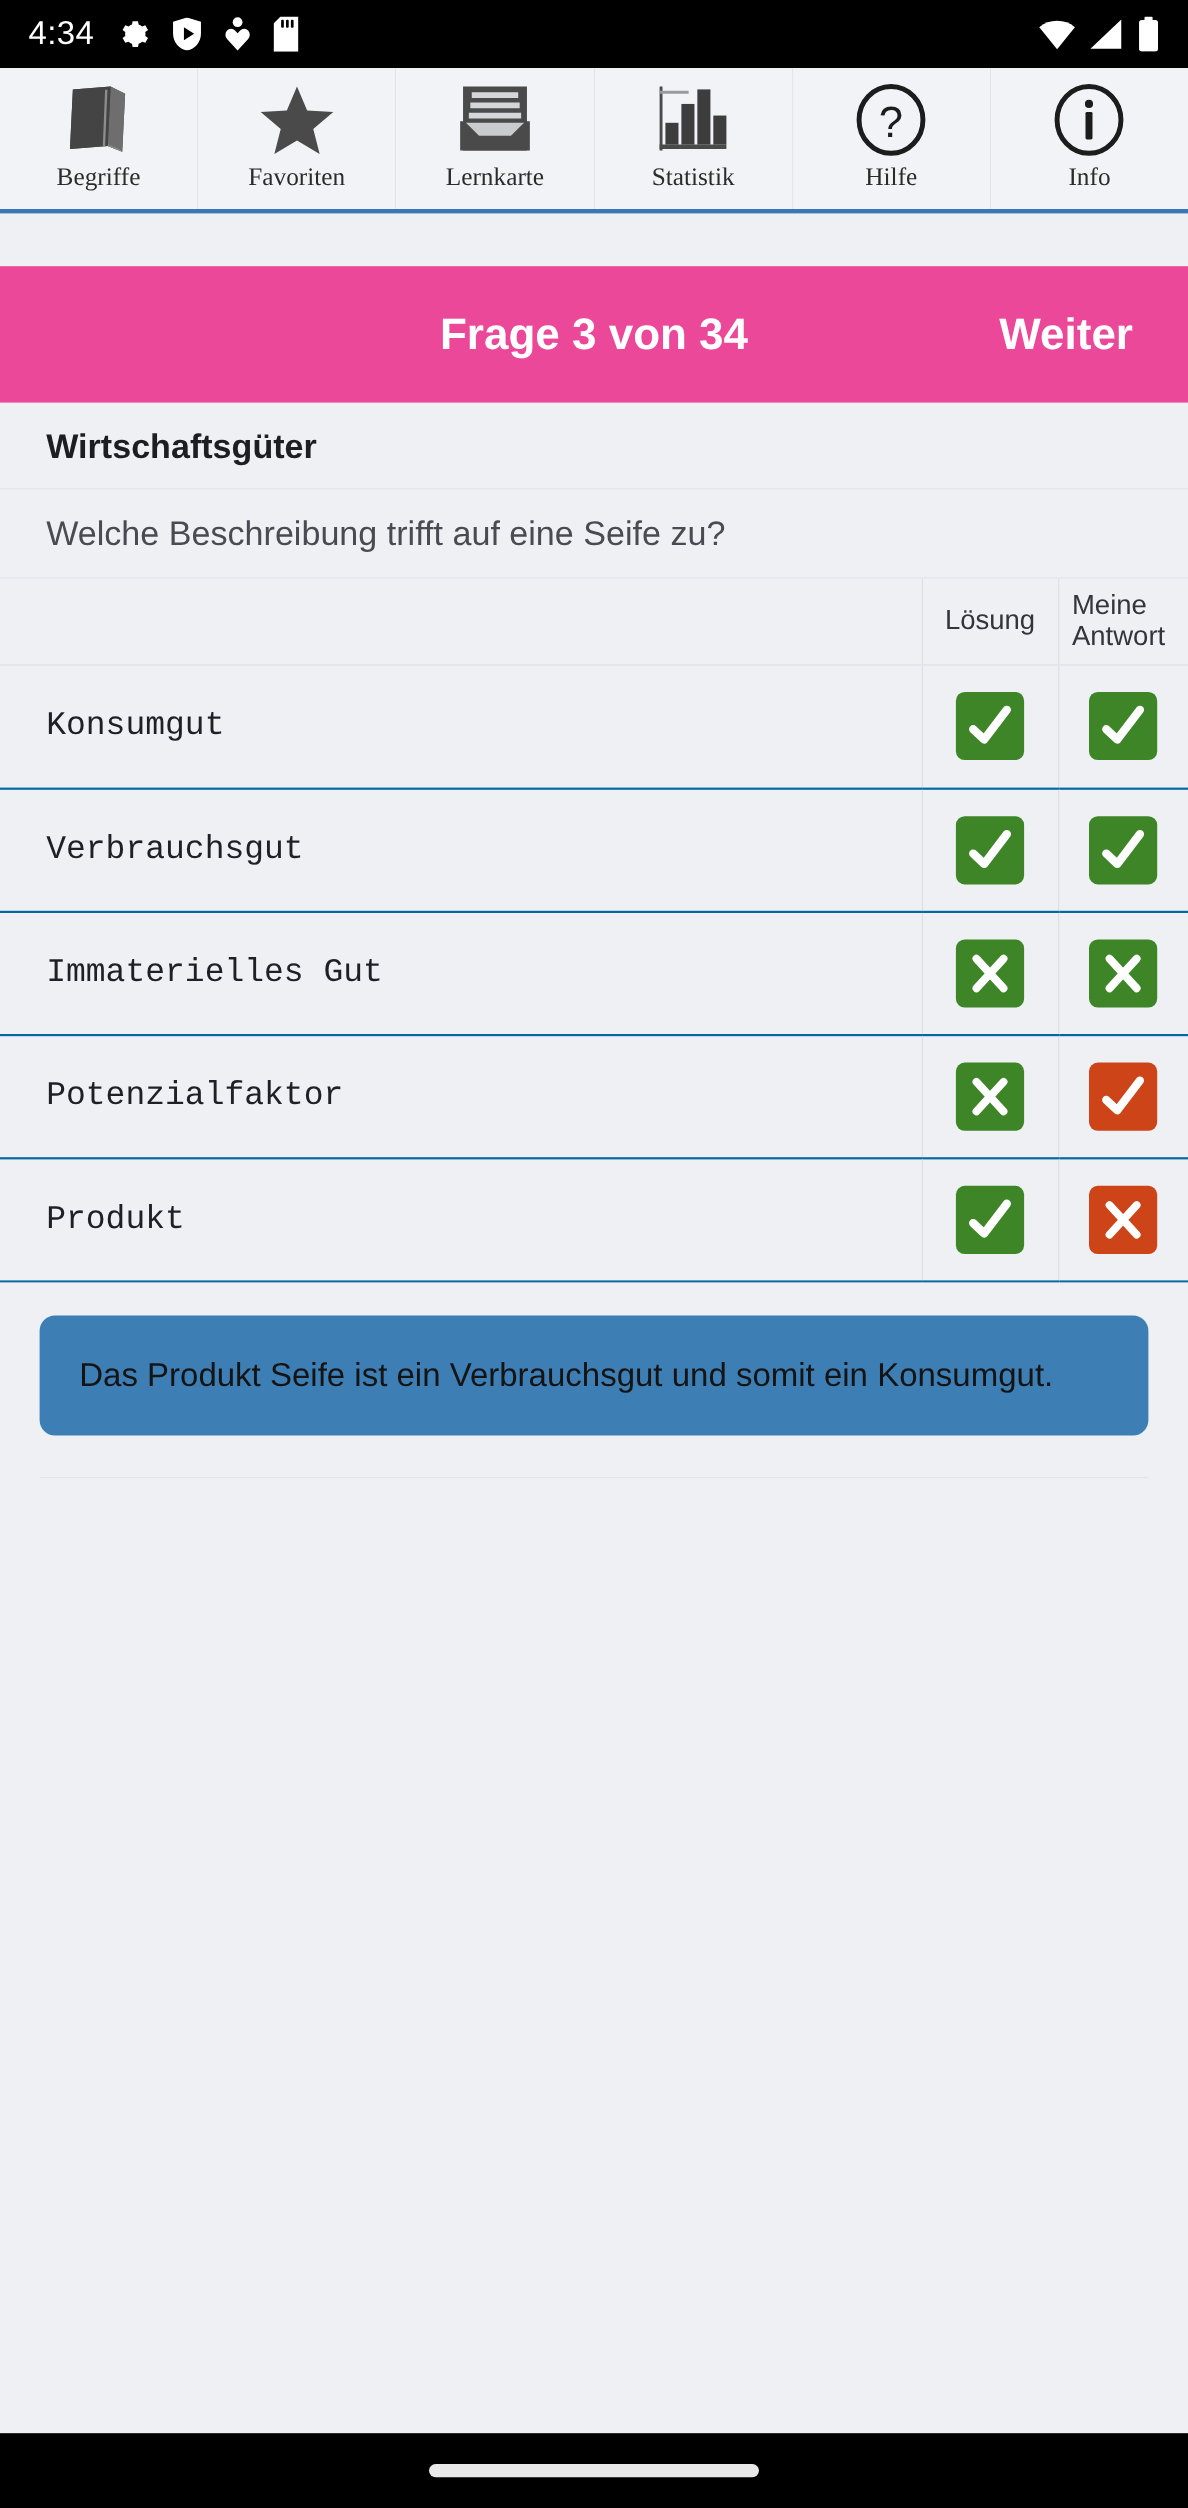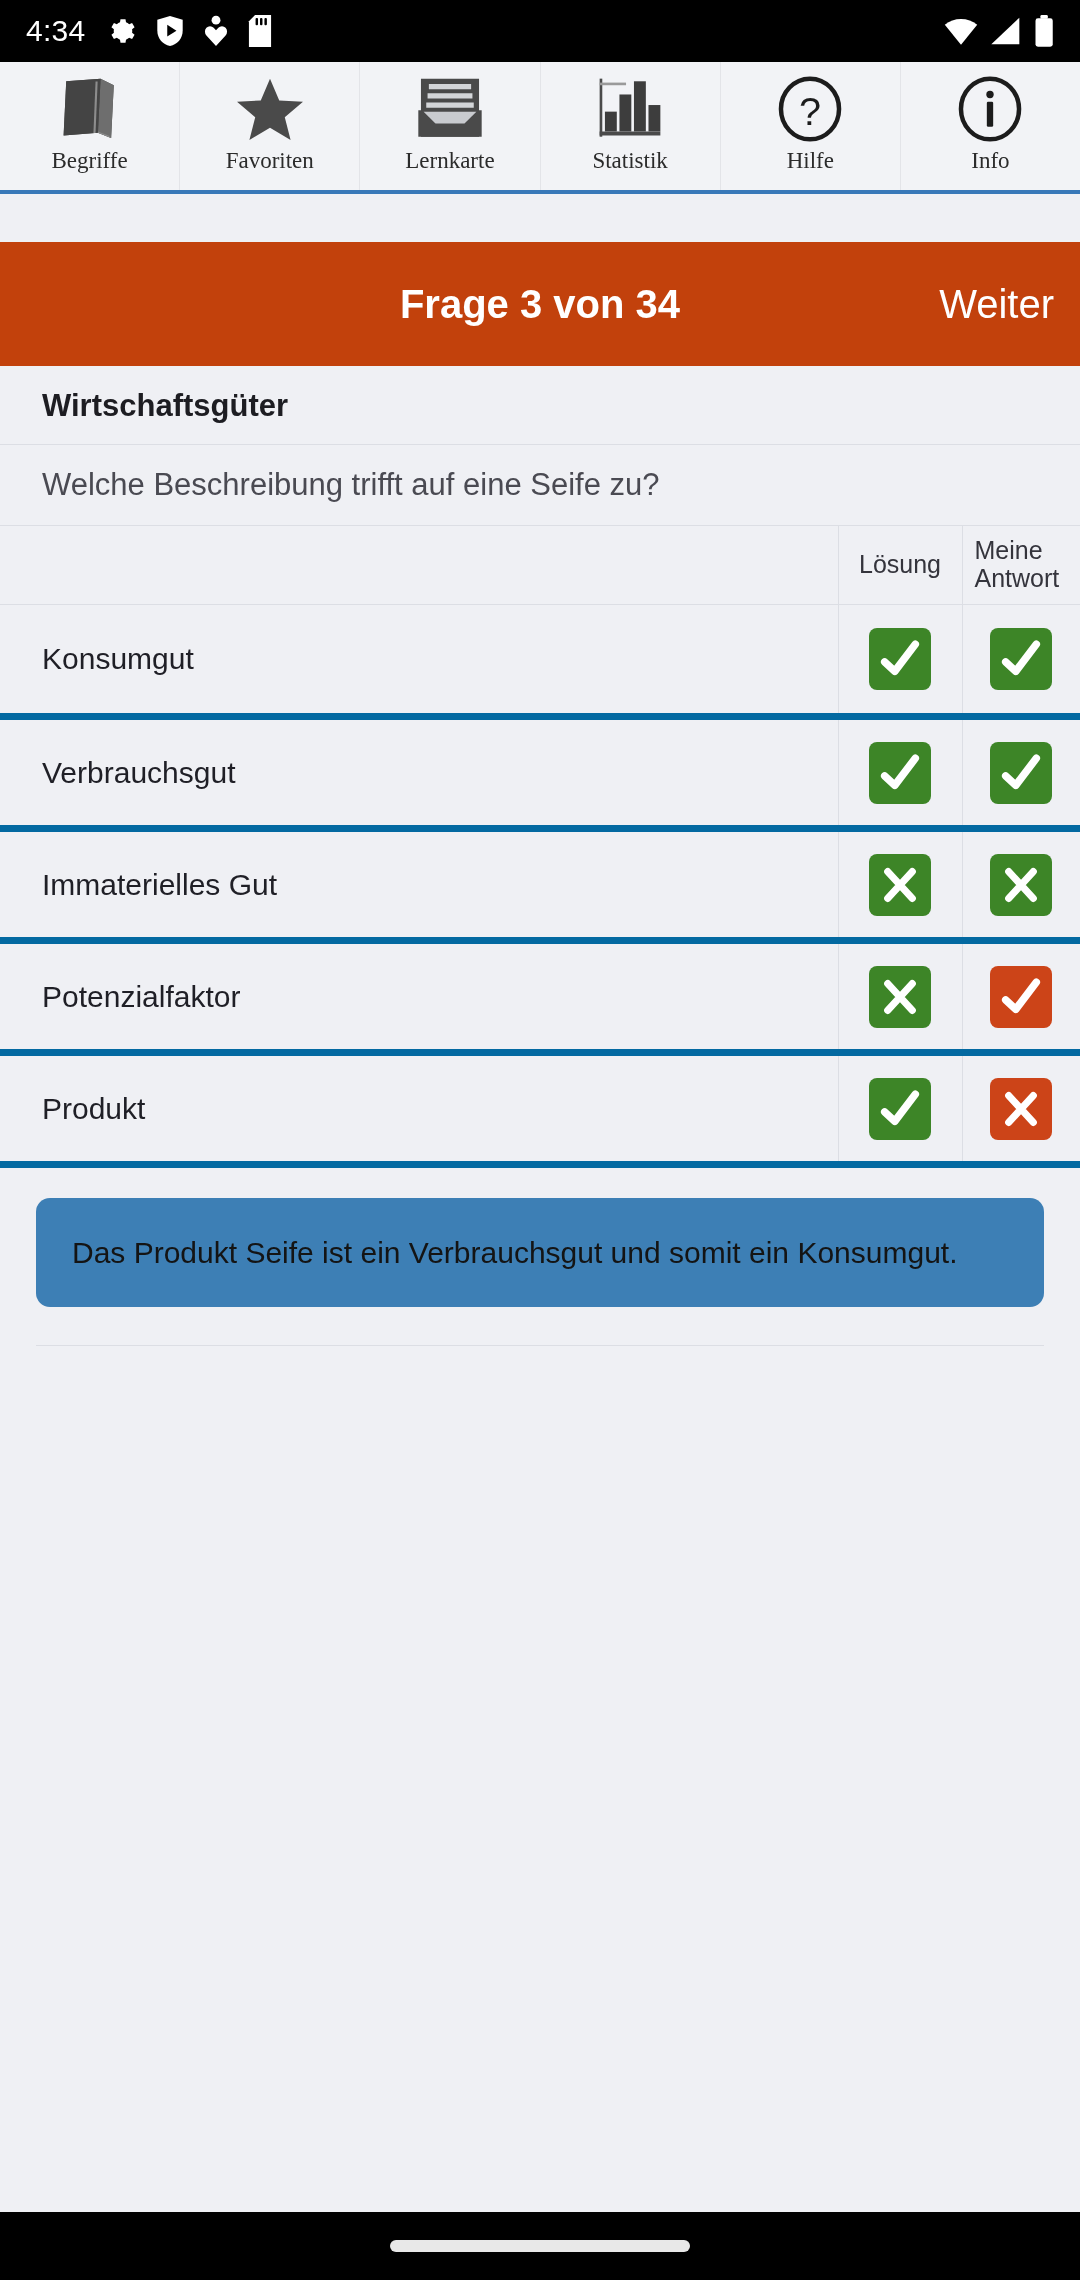--- a/index.html
+++ b/index.html
@@ -46,30 +46,30 @@
   }
   .tab + .tab { border-left: 1px solid #e3e4e8; }
   .tab.active { background:#3878b8; border-left-color:#3878b8; }
   .tab.active + .tab { border-left-color:#3878b8; }
   .tab .ticon { height: 66px; display:flex; align-items:center; justify-content:center; }
   .tab .tlabel { font-size: 23px; color:#2b2b2b; margin-top: 6px; font-family: Liberation Serif, serif; }
   .tab.active .tlabel { color:#163a56; }
 
   
   .qheader {
-    height: 124px; background:#c2410c; display:flex; align-items:center;
+    height: 124px; background:#ec4899; display:flex; align-items:center;
     position: relative;
   }
   .qheader .qtitle {
     position:absolute; left:0; right:0; text-align:center;
     color:#ffffff; font-size: 40px; font-weight: bold;
   }
   .qheader .qnext {
-    margin-left:auto; margin-right: 26px;
-    color:#ffffff; font-size: 40px; font-weight: normal; position:relative; z-index:2;
+    margin-left:auto; margin-right: 50px;
+    color:#ffffff; font-size: 40px; font-weight: bold; position:relative; z-index:2;
   }
 
   
   .topicrow {
     padding: 22px 42px 20px 42px;
     border-bottom: 1px solid #dcdee4; background:#eff0f4;
   }
   .topicrow .topic { font-size: 31px; font-weight: bold; color:#1d1d22; }
   .questionrow {
     padding: 22px 42px 22px 42px;
@@ -85,21 +85,21 @@
   .col-mine  { width: 118px; }
 
   .atable thead th {
     font-weight: normal; font-size: 25px; color:#34343c;
     padding: 10px 0 12px 0; text-align:center;
     border-bottom: 1px solid #dcdee4;
   }
   .atable thead th.h-sol  { border-left: 1px solid #dcdee4; }
   .atable thead th.h-mine { border-left: 1px solid #dcdee4; text-align:left; padding-left: 12px; line-height:1.12; }
 
-  .atable tbody td { border-bottom: 7px solid #0369a1; height: 112px; }
+  .atable tbody td { border-bottom: 2px solid #0369a1; height: 112px; font-family: Liberation Mono, monospace; }
   .atable tbody td.c-label { font-size: 30px; color:#1f1f26; }
   .atable tbody td.c-sol   { border-left: 1px solid #dcdee4; text-align:center; }
   .atable tbody td.c-mine  { border-left: 1px solid #dcdee4; text-align:center; }
 
   .mark {
     width: 62px; height: 62px; border-radius: 8px;
     display:inline-flex; align-items:center; justify-content:center;
   }
   .mark.green { background:#3d8527; }
   .mark.red   { background:#cc4418; }

